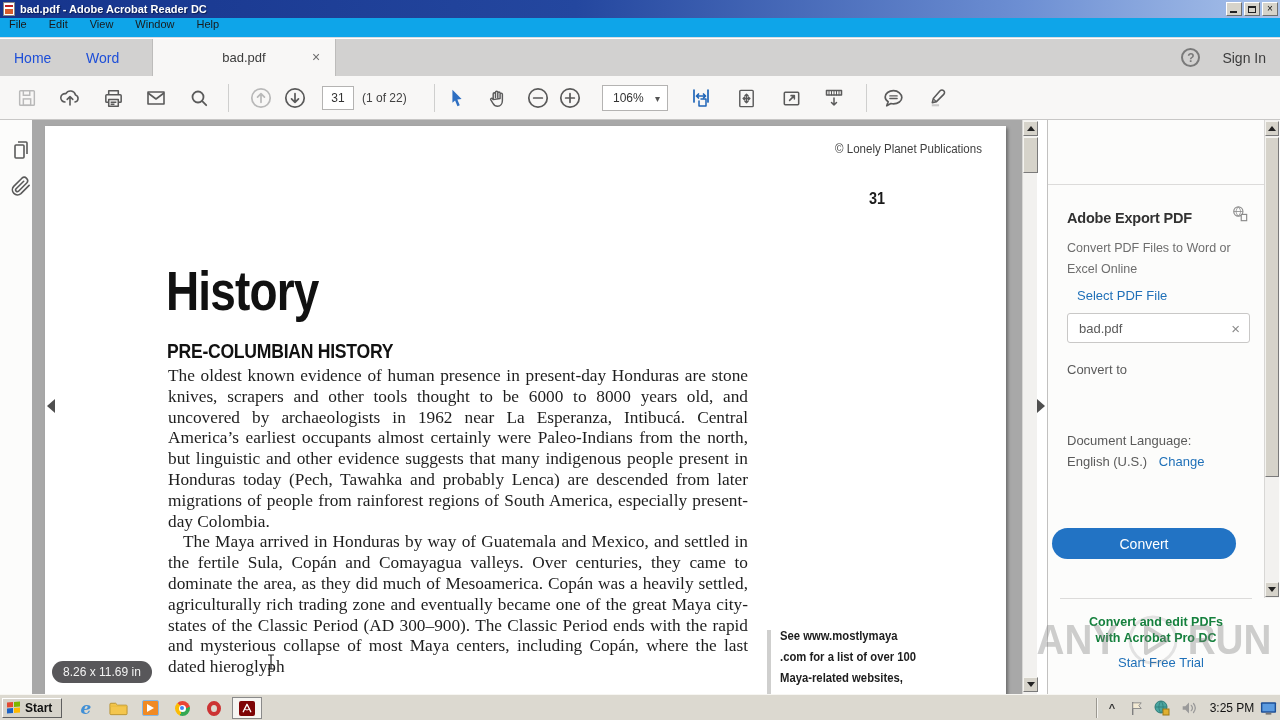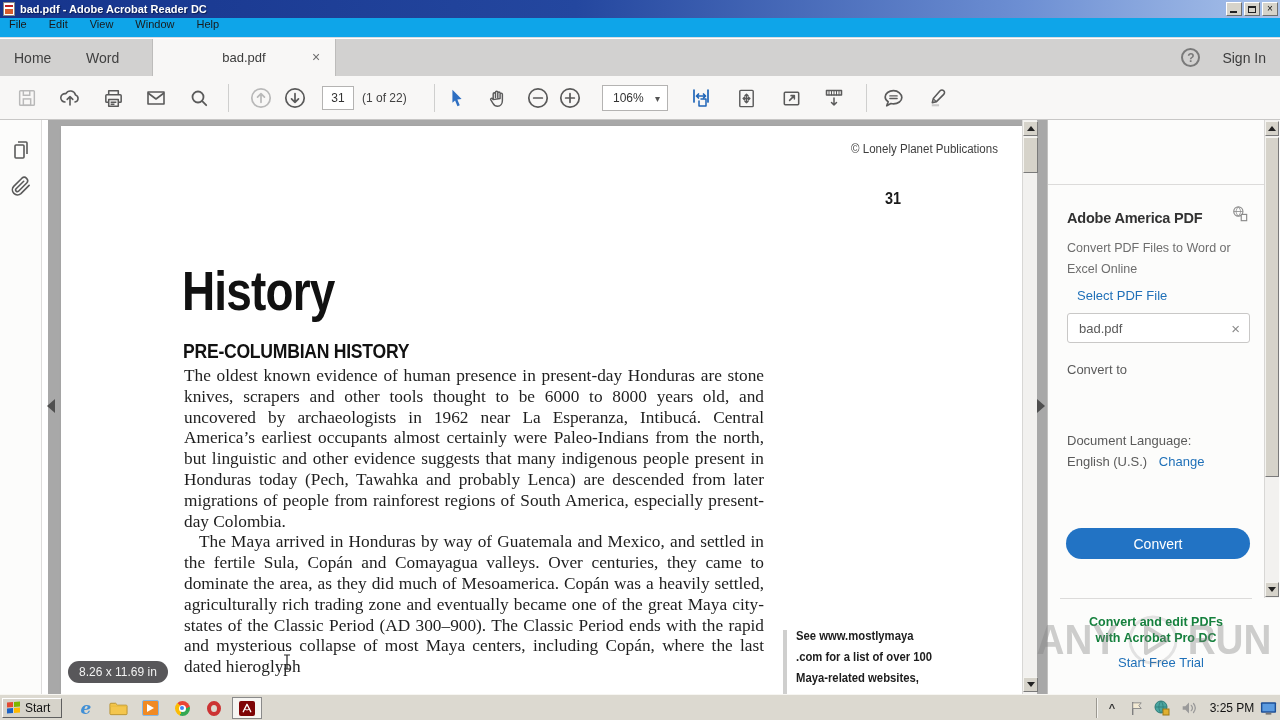--- a/index.html
+++ b/index.html
@@ -22,21 +22,21 @@
   .glyph-restore { position:absolute; left:3px; top:3px; width:8px; height:7px; border:1px solid #222; border-top-width:2px; background:#d6d3ca; }
   .glyph-restore:before { content:""; position:absolute; left:-2px; top:-4px; width:8px; height:7px; border:1px solid #222; border-top-width:2px; z-index:-1; }
 
   
   .menubar { position:absolute; left:0; top:18px; width:1280px; height:20px; background:#0ea5e9;
     border-bottom:1px solid #d8dbe2; display:flex; gap:22px; padding-left:9px; }
   .menu-item { font-size:11px; color:#1a1a1a; }
 
   
   .tabbar { position:absolute; left:0; top:39px; width:1280px; height:37px; background:#d2d1d0; }
-  .tab-label { position:absolute; top:0; height:37px; display:flex; align-items:center; font-size:14px; color:#404040; }
+  .tab-label { position:absolute; top:0; height:37px; display:flex; align-items:center; font-size:14px; color:#1d4ed8; }
   .tab-home { left:14px; } .tab-tools { left:86px; }
   .tab-active { position:absolute; left:152px; top:0; width:184px; height:37px; background:#f8f7f6;
     border-left:1px solid #bdbcbb; border-right:1px solid #bdbcbb; display:flex; align-items:center; justify-content:center; }
   .tab-active .lbl { font-size:13px; color:#3c3c3c; }
   .tab-close { position:absolute; right:10px; top:9px; width:18px; height:18px; display:flex; align-items:center; justify-content:center;
     color:#6d6d6d; font-size:14px; }
   .signin-area { position:absolute; right:14px; top:0; height:37px; display:flex; align-items:center; gap:22px; }
   .help-circle { width:19px; height:19px; border:2px solid #7a7a7a; border-radius:50%; color:#7a7a7a; font-size:12px; font-weight:bold;
     display:flex; align-items:center; justify-content:center; }
   .signin-label { font-size:14px; color:#3c3c3c; }
@@ -51,21 +51,21 @@
   .zoom-box { position:absolute; left:602px; top:9px; width:66px; height:26px; background:#fff; border:1px solid #b4b3b2;
     display:flex; align-items:center; }
   .zoom-box .zval { font-size:12px; color:#333; margin-left:10px; flex:1; }
   .zoom-box .caret { font-size:10px; color:#555; margin-right:7px; }
 
   
   .leftstrip { position:absolute; left:0; top:120px; width:42px; height:574px; background:#fcfcfb; border-right:1px solid #dddcdb; }
   .leftstrip .sicon { position:absolute; left:9px; width:24px; height:24px; }
 
   
-  .docarea { position:absolute; left:48px; top:120px; width:1004px; height:577px; background:#a8a8a8; overflow:hidden; }
+  .docarea { position:absolute; left:32px; top:120px; width:1004px; height:577px; background:#a8a8a8; overflow:hidden; }
   .page { position:absolute; left:13px; top:6px; width:961px; height:600px; background:#fff; box-shadow:2px 2px 3px rgba(0,0,0,.35); overflow:hidden; }
   .copyright { position:absolute; right:24px; top:16px; font-size:12px; color:#3e3e3e; transform:scaleX(.96); transform-origin:right; }
   .pagenum { position:absolute; left:823px; top:64px; font-size:16px; font-weight:bold; color:#1a1a1a; transform:scaleX(.9); }
   .h-title { position:absolute; left:121px; top:132px; font-size:56px; font-weight:bold; color:#111;
     letter-spacing:-1px; transform:scaleX(.82); transform-origin:left top; }
   .h-sub { position:absolute; left:122px; top:214px; font-size:20px; font-weight:bold; color:#111;
     letter-spacing:-.3px; transform:scaleX(.88); transform-origin:left top; }
   .pdf-body { position:absolute; left:123px; top:240px; width:580px; font-family:"Liberation Serif", serif;
     font-size:17.3px; line-height:20.8px; color:#1e1e1e; text-align:justify; }
   .pdf-body p + p { text-indent:15px; }
@@ -109,39 +109,39 @@
   .file-box .fname { font-size:13px; color:#5a5a5a; margin-left:11px; flex:1; }
   .file-box .fx { font-size:15px; color:#8b8b8b; margin-right:9px; }
   .convert-to { position:absolute; left:19px; top:242px; font-size:13px; color:#5a5a5a; }
   .fmt-box { position:absolute; left:19px; top:265px; width:183px; height:30px; background:#fdfdfc; border:1px solid #c9c8c7; border-radius:3px;
     display:flex; align-items:center; }
   .fmt-box .fval { font-size:12.5px; color:#6a6a6a; margin-left:11px; flex:1; white-space:nowrap; }
   .fmt-box .fchev { margin-right:8px; }
   .doclang { position:absolute; left:19px; top:313px; font-size:13px; color:#5a5a5a; }
   .lang-row { position:absolute; left:19px; top:334px; font-size:13px; color:#5a5a5a; }
   .lang-row .chg { margin-left:8px; }
-  .convert-btn { position:absolute; left:18px; top:408px; width:184px; height:31px; background:#2273c4; border-radius:16px;
+  .convert-btn { position:absolute; left:4px; top:408px; width:184px; height:31px; background:#2273c4; border-radius:16px;
     display:flex; align-items:center; justify-content:center; color:#fff; font-size:14px; }
   .promo-div { position:absolute; left:12px; top:478px; width:192px; height:1px; background:#dcdbda; }
   .promo { position:absolute; left:0; top:494px; width:216px; text-align:center; font-size:12.5px; font-weight:bold; color:#15803d; line-height:16px; }
   .trial { position:absolute; left:0; top:535px; width:216px; text-align:center; font-size:13px; }
 
   
   .watermark { position:absolute; left:1028px; top:598px; width:252px; height:84px; display:flex; align-items:center; justify-content:center;
     gap:4px; pointer-events:none; z-index:6; }
   .wm-txt { font-size:42px; font-weight:900; color:rgba(130,130,130,.38); letter-spacing:0px; transform:scaleX(.92); }
 
   
   .taskbar { position:absolute; left:0; top:694px; width:1280px; height:26px; background:#dcd9d0; border-top:1px solid #f7f6f2; }
   .start-btn { position:absolute; left:2px; top:3px; width:60px; height:20px; background:#d6d3ca; border:1px solid; border-color:#fff #5f5f5f #5f5f5f #fff;
     display:flex; align-items:center; gap:4px; padding-left:4px; }
   .start-flag { width:14px; height:12px; position:relative; transform:skewY(-4deg); }
   .start-flag i { position:absolute; width:6px; height:5px; }
   .sf1{left:0;top:0;background:#e24a33;} .sf2{left:7px;top:0;background:#7db700;} .sf3{left:0;top:6px;background:#1b62c4;} .sf4{left:7px;top:6px;background:#ffb900;}
-  .start-label { font-size:12px; font-weight:normal; color:#111; }
+  .start-label { font-size:12px; font-weight:bold; color:#111; }
   .ql-icon { position:absolute; top:4px; width:20px; height:18px; display:flex; align-items:center; justify-content:center; }
   .ie-e { font-size:17px; font-weight:bold; color:#3f8fd6; font-style:italic; font-family:"DejaVu Serif", serif; }
   .chrome-ball { width:15px; height:15px; border-radius:50%; background:conic-gradient(from -40deg,#ea4335 0 120deg,#34a853 0 240deg,#fbbc05 0 360deg); position:relative; }
   .chrome-ball:before { content:""; position:absolute; left:4px; top:4px; width:7px; height:7px; background:#fff; border-radius:50%; }
   .chrome-ball:after { content:""; position:absolute; left:5.5px; top:5.5px; width:4px; height:4px; background:#4285f4; border-radius:50%; }
   .opera-o { width:14px; height:15px; border:4px solid #cc3333; border-radius:50%; }
   .playbox { width:17px; height:16px; background:#f08a24; border:1px solid #86b7e6; border-radius:2px; display:flex; align-items:center; justify-content:center; }
   .playbox i { width:0; height:0; border-style:solid; border-width:4px 0 4px 7px; border-color:transparent transparent transparent #fff; }
   .acro-frame { position:absolute; left:232px; top:2px; width:30px; height:22px; background:#f6f5f2; border:1px solid #8a8a8a; display:flex; align-items:center; justify-content:center; }
   .acro-sq { width:16px; height:15px; background:#7e0406; border-radius:2px; display:flex; align-items:center; justify-content:center; }
@@ -362,21 +362,21 @@
       </span>
     <span class="sb-thumb" style="top:17px;height:36px"></span>
     <span class="sb-btn" style="top:557px">
         <span class="sb-tri tri-down"></span>
       </span>
   </div>
 
   <div class="panel">
     <div class="panel-div"></div>
 
-    <span class="aep-title">Adobe America PDF</span>
+    <span class="aep-title">Adobe Export PDF</span>
     <span class="aep-cloudicon">
       <svg width="20" height="20" viewBox="0 0 24 24" fill="none" stroke="#8b8b8b" stroke-width="1.4">
           <circle cx="10" cy="9" r="5.5"></circle>
           <path d="M4.8 9h10.4M10 3.5c-3.5 3.5-3.5 7.5 0 11M10 3.5c3.5 3.5 3.5 7.5 0 11" stroke-width="1"></path>
           <rect x="13.5" y="12.5" width="6.5" height="7.5" fill="#fcfcfb"></rect>
         </svg>
     </span>
     <div class="aep-sub">Convert PDF Files to Word or Excel Online</div>
     <span class="select-file link">Select PDF File</span>
 

